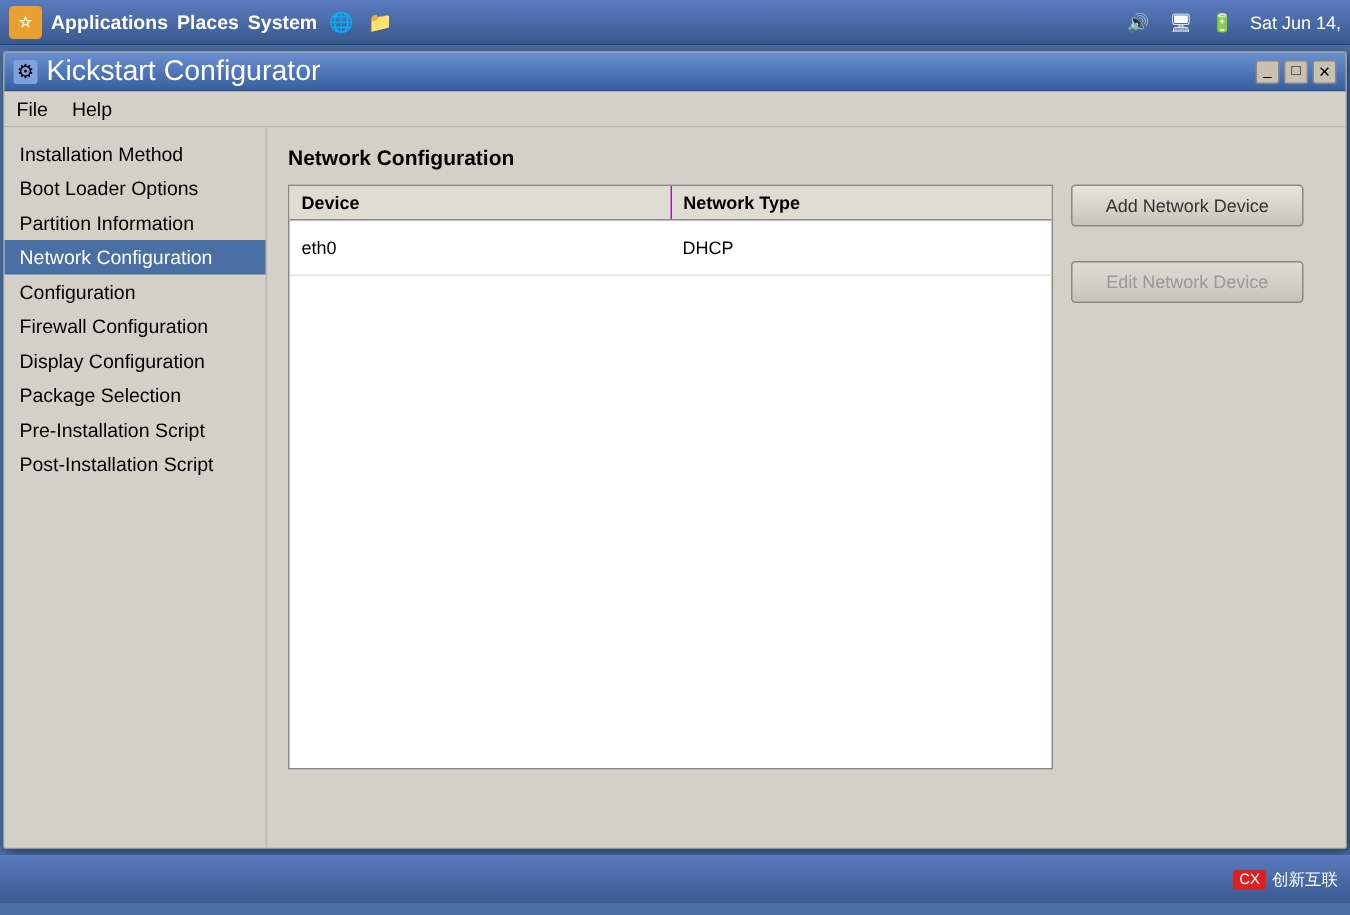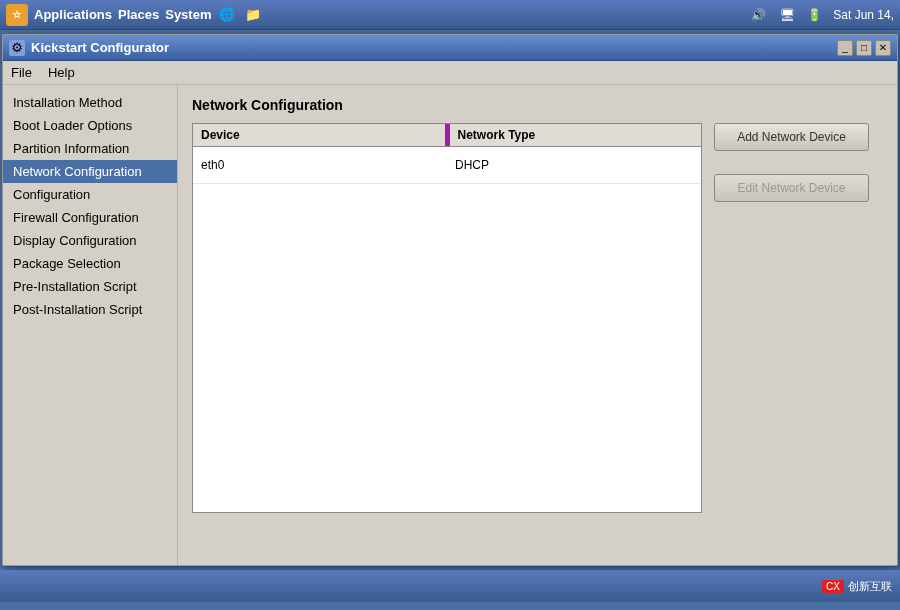--- a/index.html
+++ b/index.html
@@ -90,22 +90,22 @@
       width: 16px;
       height: 16px;
       background: #80a0e0;
       border-radius: 2px;
       display: flex;
       align-items: center;
       justify-content: center;
     }
     .titlebar-title {
       color: white;
-      font-size: 13px;
-      font-weight: bold;
+      font-size: 19px;
+      font-weight: normal;
     }
     .titlebar-controls {
       display: flex;
       gap: 3px;
     }
     .titlebar-btn {
       width: 16px;
       height: 16px;
       border: 1px solid #888;
       border-radius: 2px;
@@ -181,21 +181,21 @@
 
     .table-header {
       display: flex;
       background: #e0dcd4;
       border-bottom: 1px solid #888;
     }
     .th {
       padding: 4px 8px;
       font-weight: bold;
       font-size: 12px;
-      border-right: 5px solid #a21caf;
+      border-right: 1px solid #a21caf;
       flex: 1;
     }
     .th:last-child { border-right: none; }
 
     .table-row {
       display: flex;
       border-bottom: 1px solid #e8e4e0;
     }
     .td {
       padding: 11px 8px;

